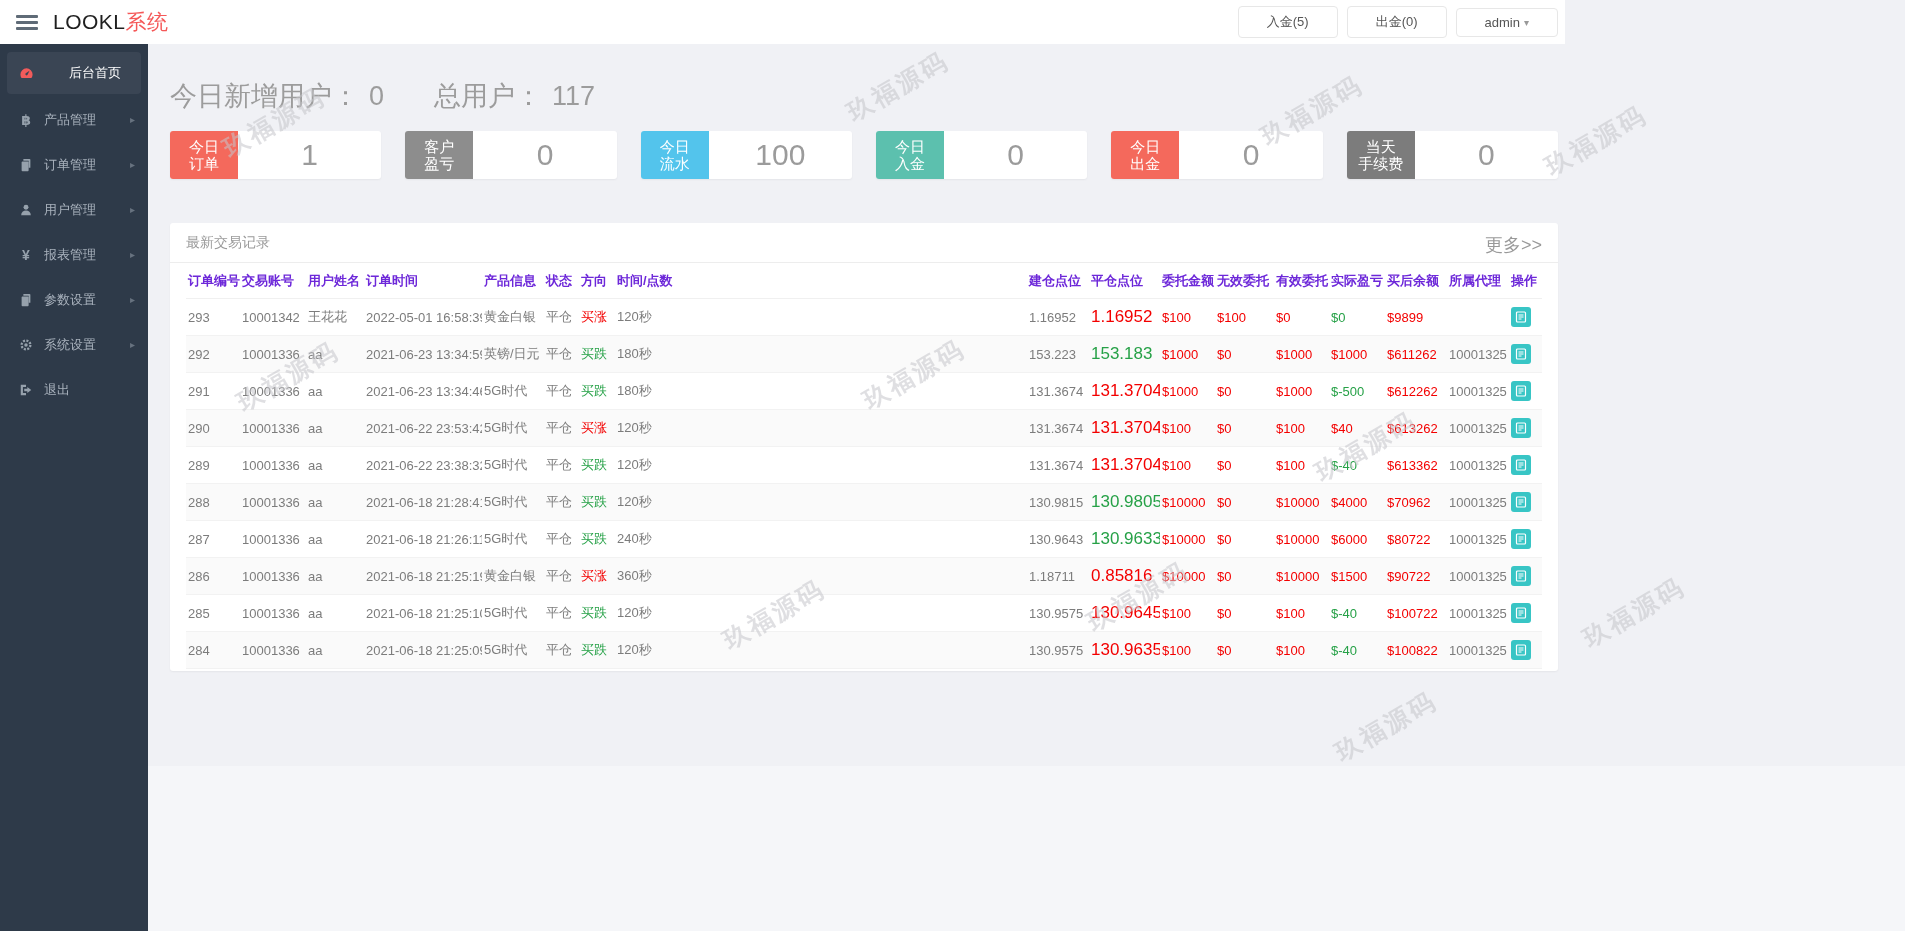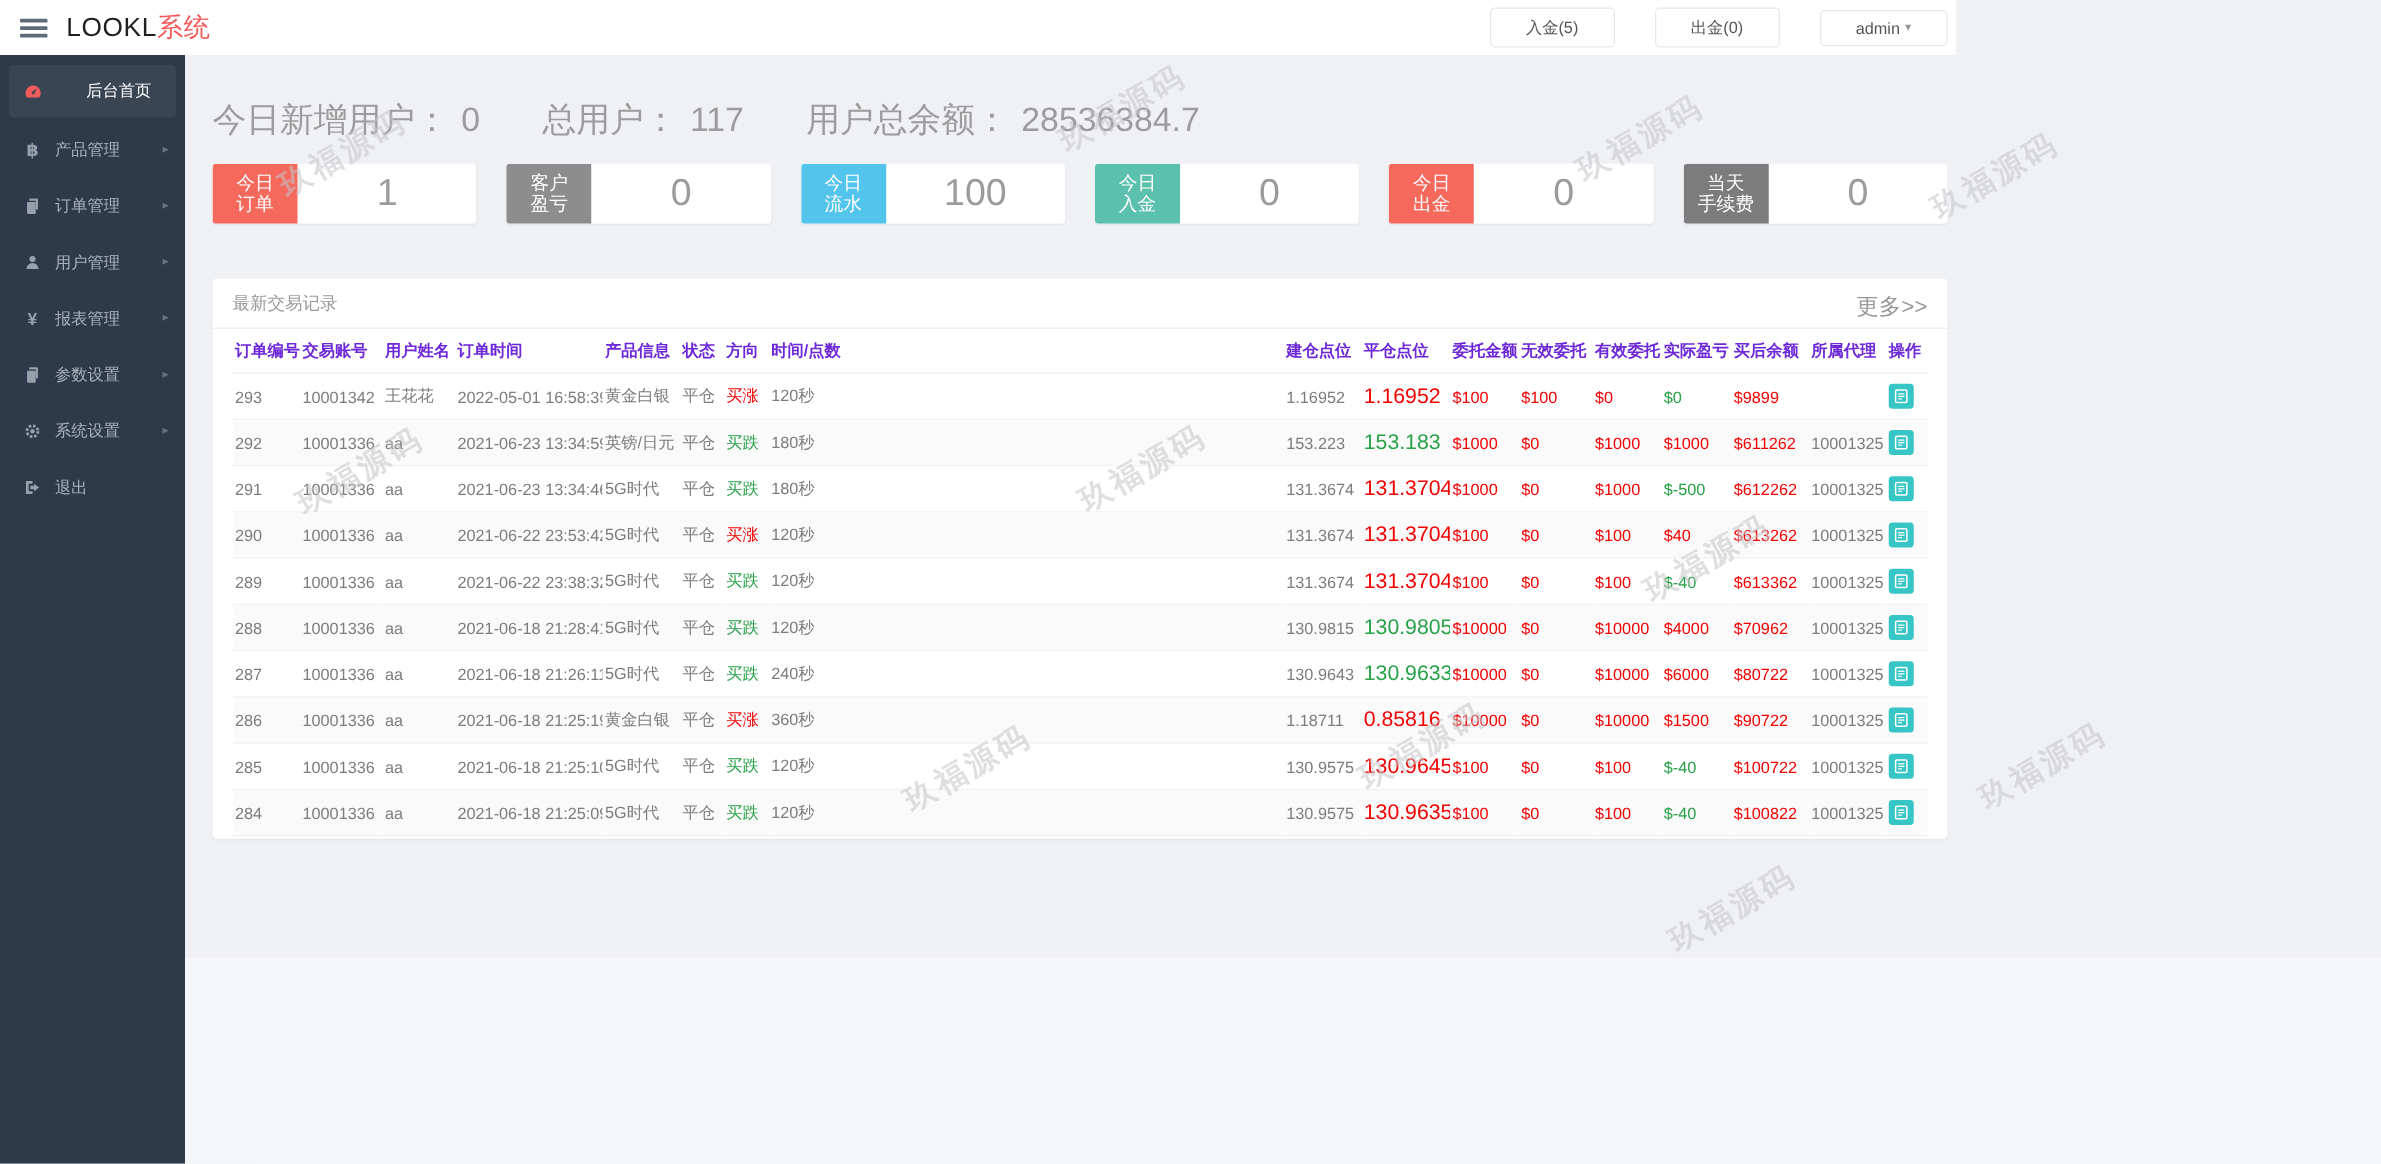--- a/index.html
+++ b/index.html
@@ -10,21 +10,21 @@
     -webkit-font-smoothing:antialiased;
   }
   
   .topbar{position:absolute;top:0;left:0;width:1565px;height:44px;background:#fff;display:flex;align-items:center;z-index:6;}
   .hamburger{width:22px;margin-left:16px;cursor:pointer;}
   .hamburger span{display:block;height:3px;background:#5f6b77;margin:3px 0;border-radius:1px;}
   .logo{margin-left:15px;font-size:21px;color:#1f1f1f;letter-spacing:.5px;white-space:nowrap;}
   .logo .red{color:#f55858;}
   .tb-right{margin-left:auto;margin-right:7px;display:flex;gap:9px;align-items:center;}
   .tb-btn{border:1px solid #e7e7e7;background:#fff;border-radius:4px;font-size:13px;color:#555;
-          padding:6px 28px;cursor:pointer;font-family:inherit;display:flex;align-items:center;gap:4px;white-space:nowrap;margin-left:23px;}
+          padding:6px 28px;cursor:pointer;font-family:inherit;display:flex;align-items:center;gap:4px;white-space:nowrap;}
   .tb-btn .caret{font-size:10px;color:#999;}
   
   .sidebar{position:absolute;top:44px;left:0;bottom:0;width:148px;background:#2e3a49;z-index:5;}
   .side-list{list-style:none;margin:0;padding:8px 0 0 0;}
   .side-item{position:relative;height:45px;display:flex;align-items:center;padding-left:17px;
              color:#a9b2bd;font-size:13px;cursor:pointer;white-space:nowrap;}
   .side-item .ic{width:18px;height:16px;margin-right:9px;display:flex;align-items:center;justify-content:center;color:#96a1ac;}
   .side-item .txt-ic{font-size:14px;font-weight:bold;line-height:1;}
   .side-item .arrow{position:absolute;right:13px;color:#67727f;font-size:10px;}
   .side-item.active{background:#3a4554;margin:0 7px 3px 7px;border-radius:4px;height:42px;padding-left:10px;color:#fff;gap:25px;}
@@ -155,24 +155,20 @@
 <main class="main">
   <div class="stats" id="stats">
       <div class="stat">
         <span>今日新增用户：</span>
         <span>0</span>
       </div>
       <div class="stat">
         <span>总用户：</span>
         <span>117</span>
       </div>
-      <div class="stat">
-        <span>用户总余额：</span>
-        <span>28536384.7</span>
-      </div>
     </div>
   <div class="cards" id="cards">
       <div class="card">
         <div class="tag" style="background: rgb(244, 105, 92);">
           <span>今日</span>
           <span>订单</span>
         </div>
         <div class="val">1</div>
       </div>
       <div class="card">

